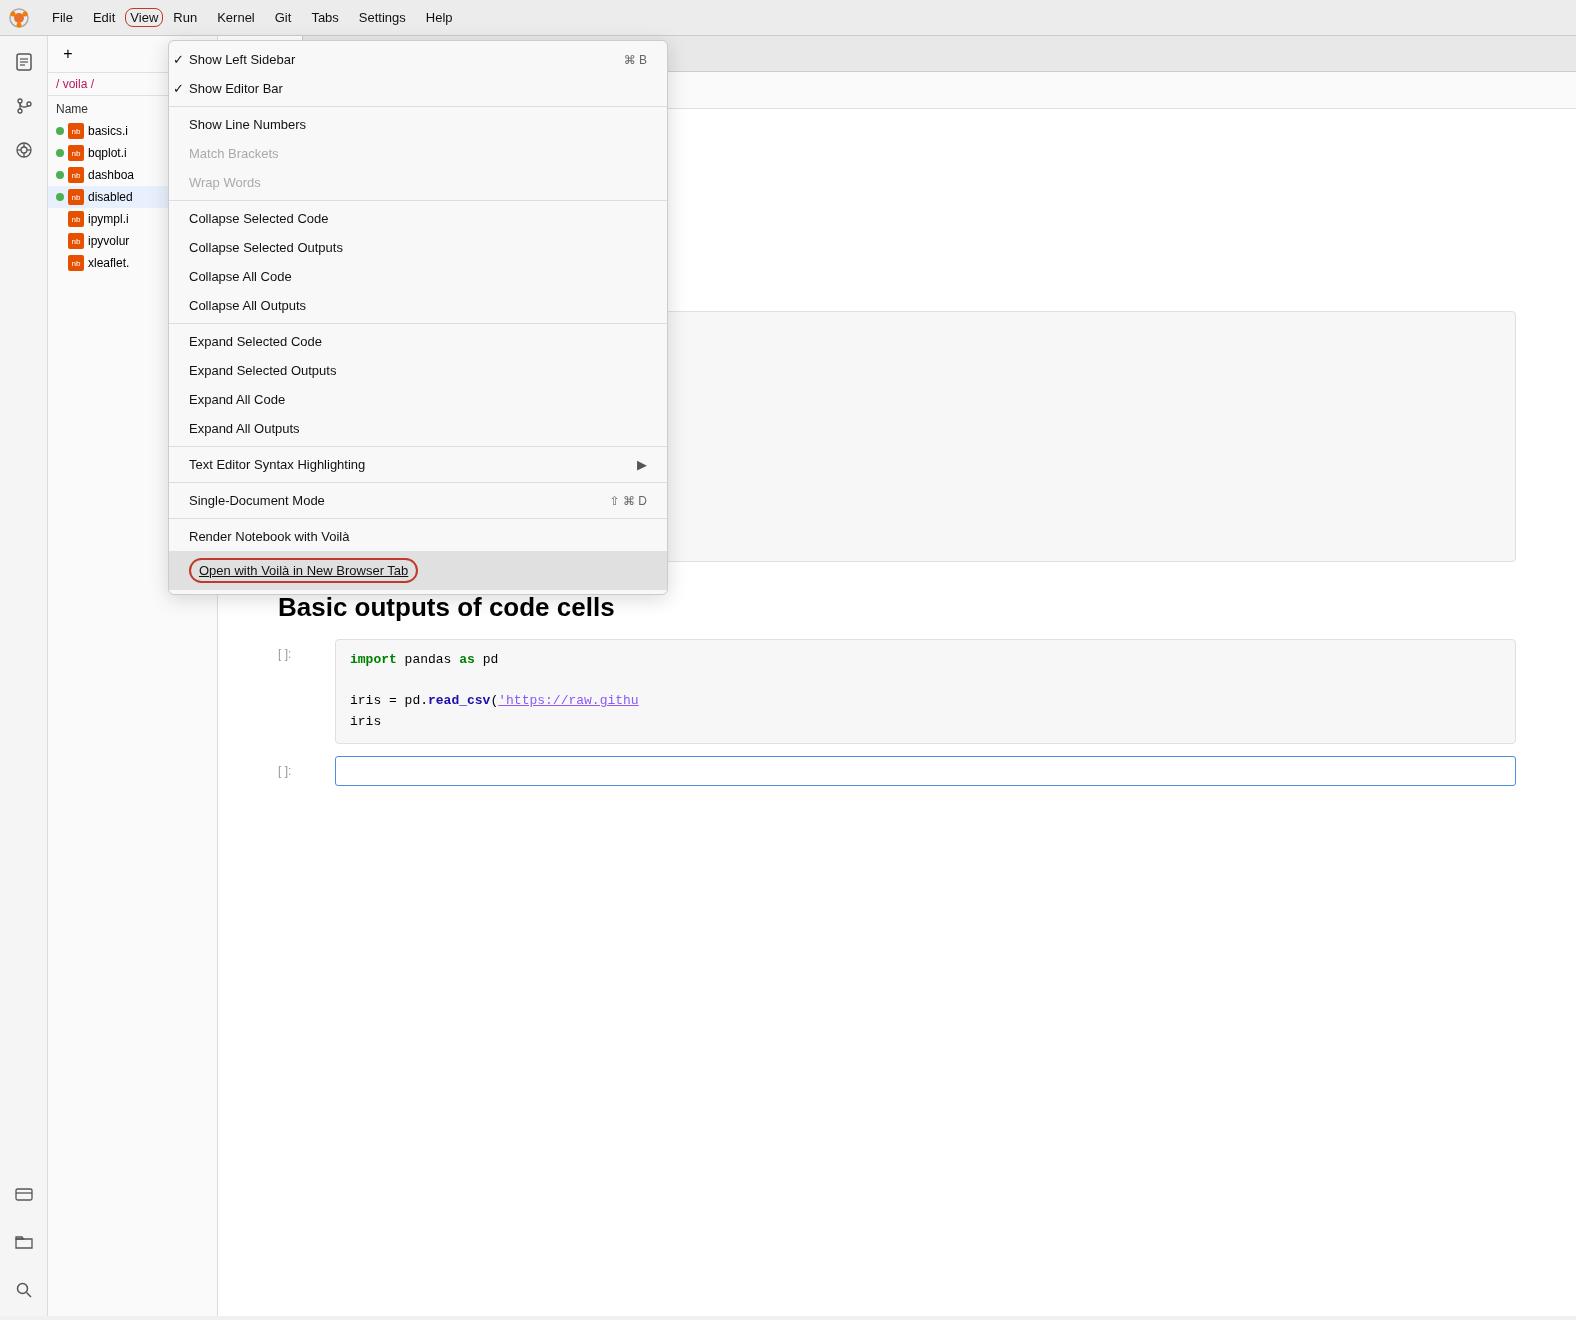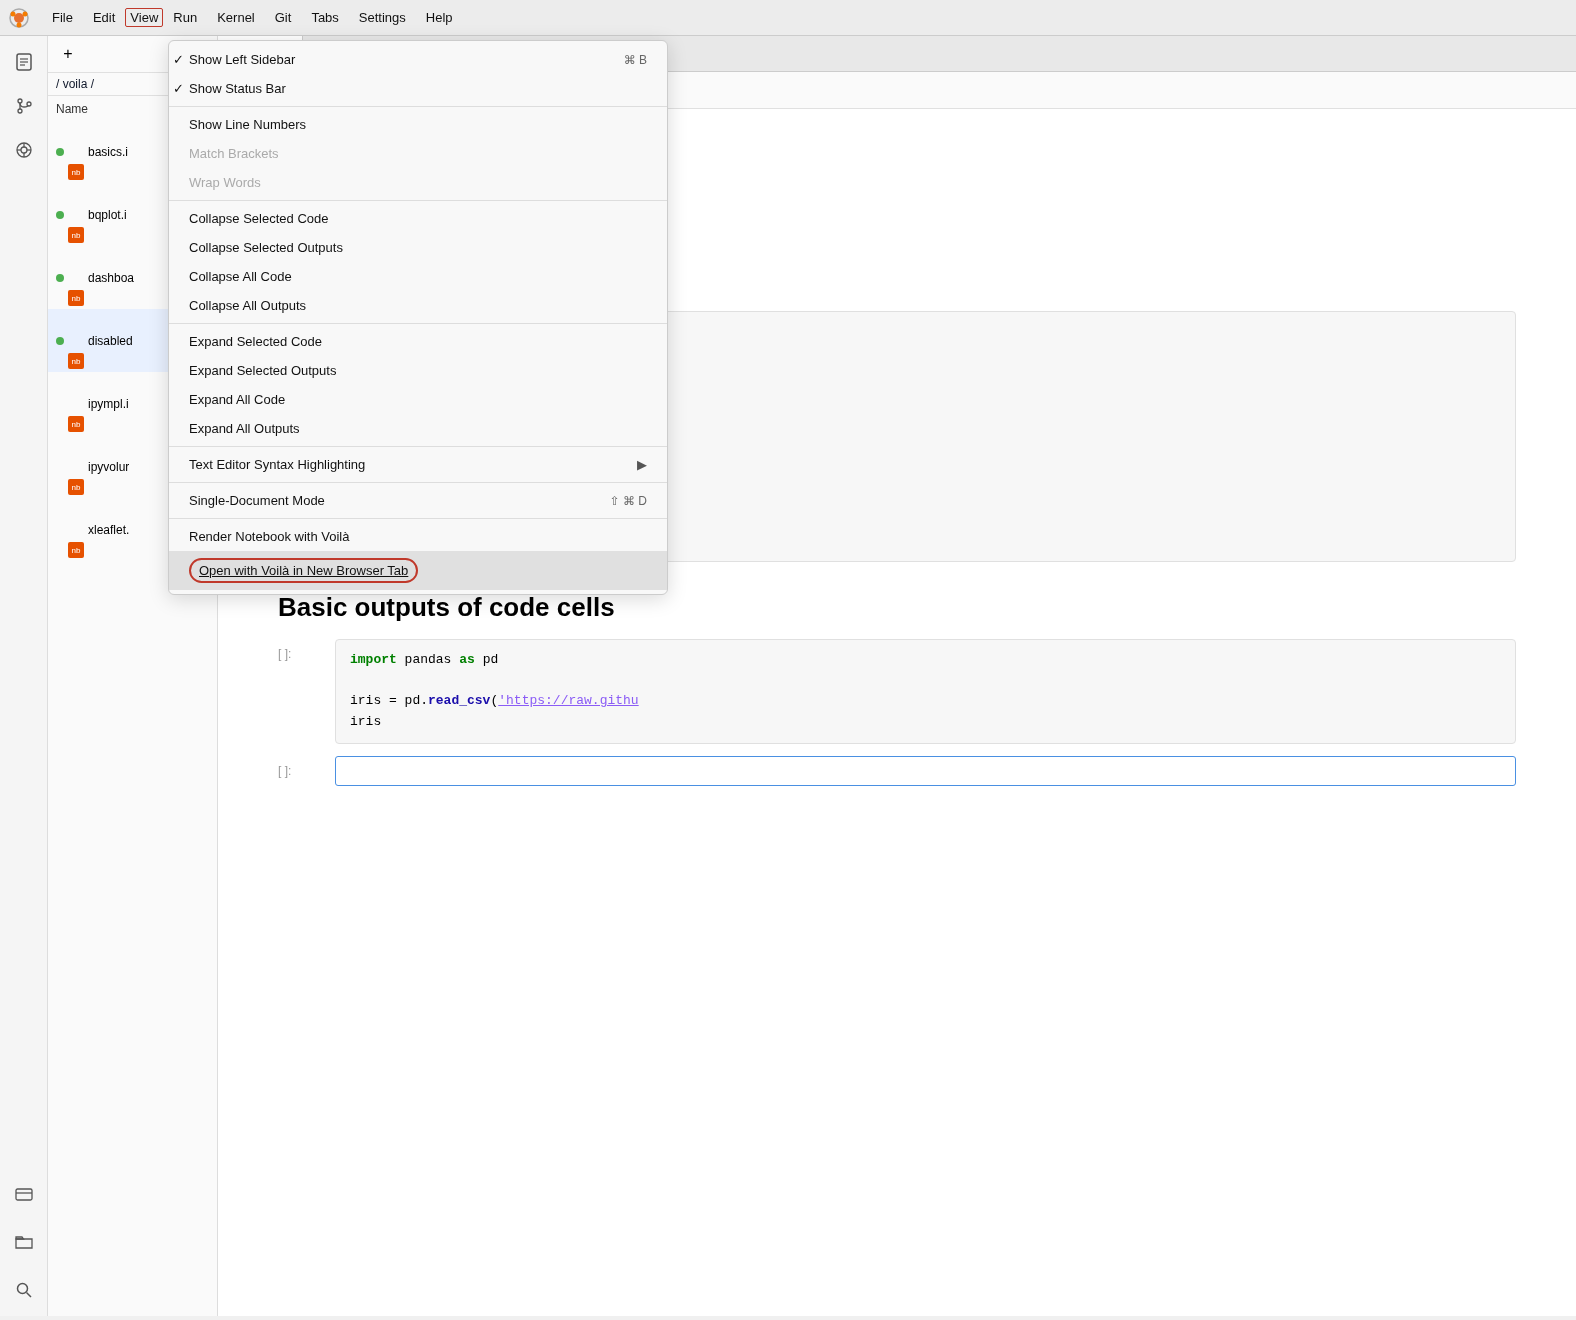--- a/index.html
+++ b/index.html
@@ -31,21 +31,21 @@
     }
     .menu-item {
       padding: 4px 10px;
       cursor: pointer;
       border-radius: 4px;
       font-size: 13px;
       color: #111;
     }
     .menu-item.active {
       border: 1.5px solid #c0392b;
-      border-radius: 2px;
+      border-radius: 8px;
       color: #111;
     }
 
     
     .main-layout {
       display: flex;
       height: calc(1320px - 40px);
     }
 
     
@@ -93,21 +93,21 @@
       display: flex;
       align-items: center;
       justify-content: center;
       cursor: pointer;
       border-radius: 3px;
       font-size: 16px;
     }
     .breadcrumb {
       padding: 4px 8px;
       font-size: 12px;
-      color: #0f172a;
+      color: #be185d;
       border-bottom: 1px solid #e0e0e0;
     }
     .file-list-header {
       padding: 6px 8px 4px 8px;
       font-weight: 400;
       font-size: 12px;
       color: #333;
     }
     .file-list {
       flex: 1;
@@ -133,21 +133,20 @@
       width: 16px;
       height: 16px;
       background: #e65100;
       border-radius: 2px;
       flex-shrink: 0;
       display: flex;
       align-items: center;
       justify-content: center;
       color: white;
       font-size: 8px;
-      margin-top: 41px;
     }
     .file-name {
       overflow: hidden;
       text-overflow: ellipsis;
       white-space: nowrap;
     }
 
     
     .notebook-area {
       flex: 1;
@@ -574,21 +573,21 @@
 <div class="dropdown-menu">
 
   <div class="dropdown-item">
     <span class="check">✓</span>
     <span>Show Left Sidebar</span>
     <span class="shortcut">⌘ B</span>
   </div>
 
   <div class="dropdown-item">
     <span class="check">✓</span>
-    <span>Show Status Bar</span>
+    <span>Show Editor Bar</span>
   </div>
 
   <div class="dropdown-separator"></div>
 
   <div class="dropdown-item">
     <span>Show Line Numbers</span>
   </div>
 
   <div class="dropdown-item disabled">
     <span>Match Brackets</span>

